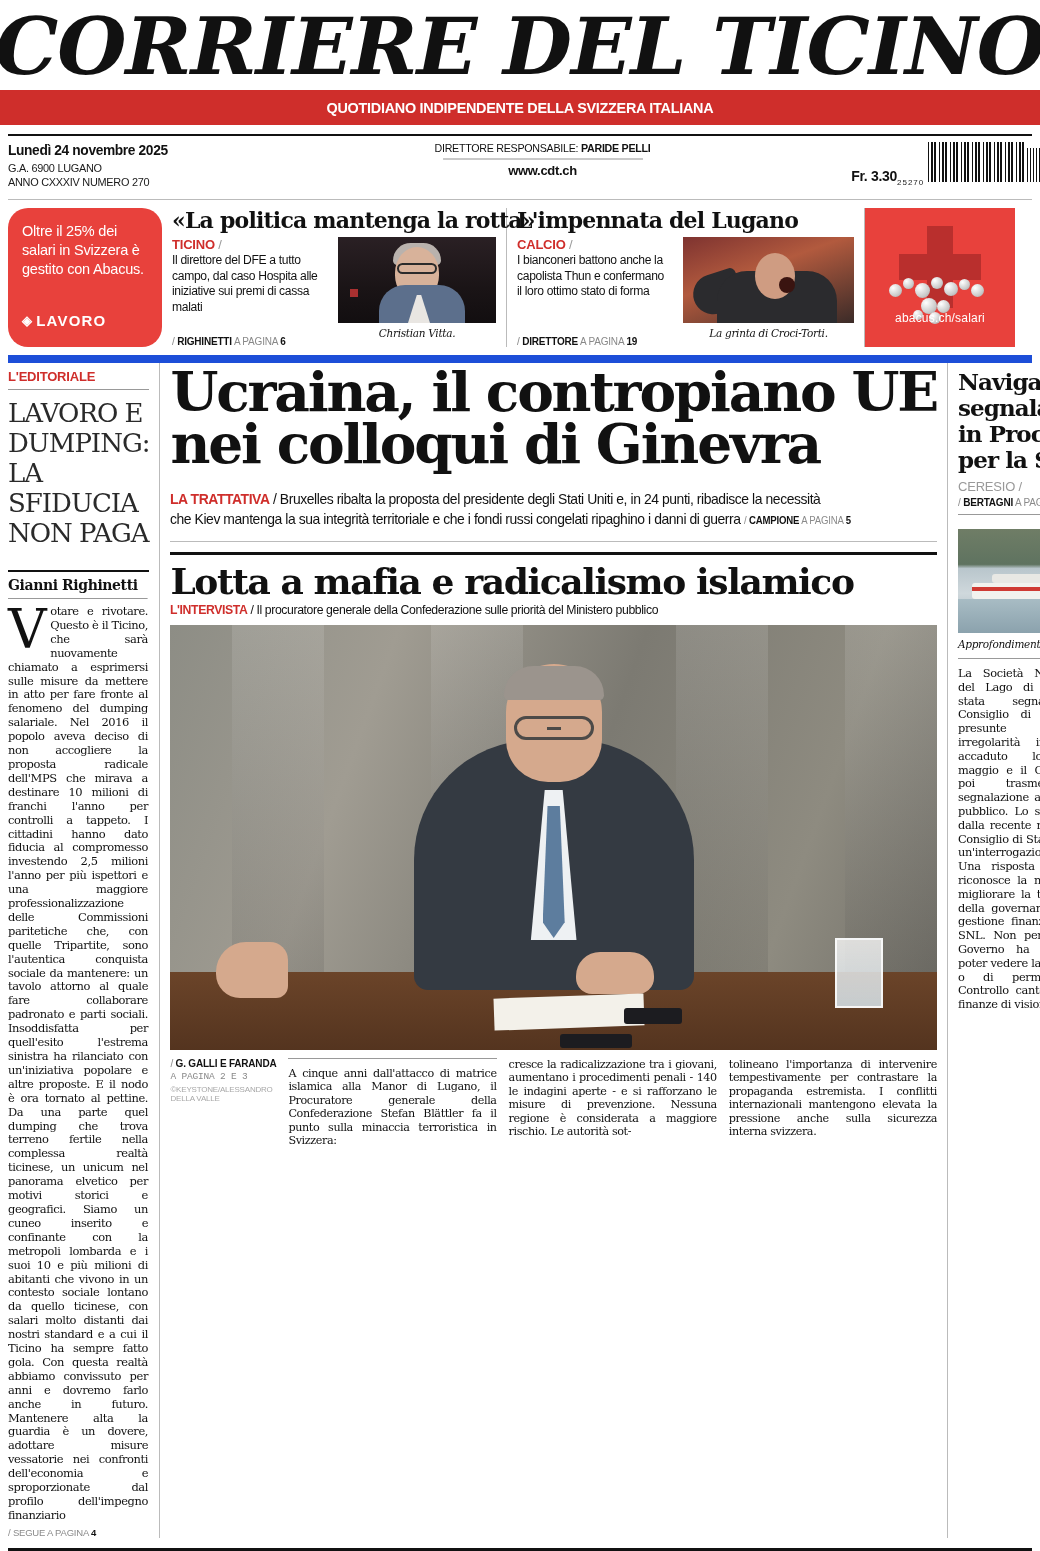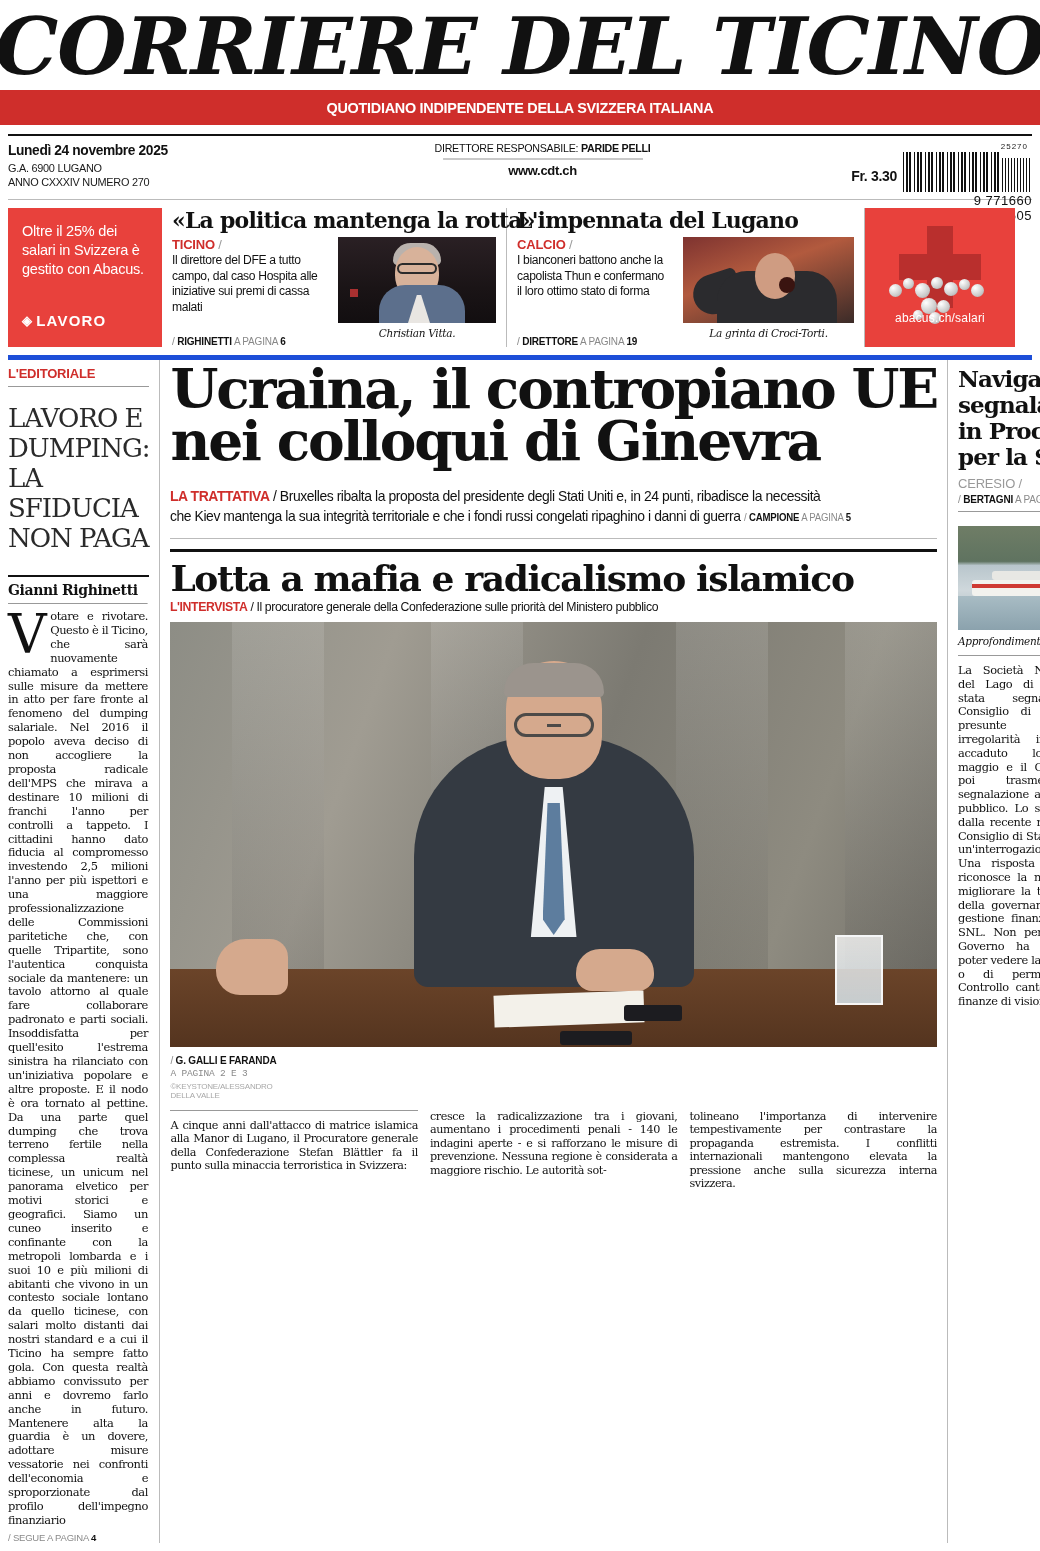--- a/index.html
+++ b/index.html
@@ -54,38 +54,38 @@
   }
   .info-left { width: 300px; }
   .info-date { font-size: 14.5px; font-weight: 700; letter-spacing: -0.4px; transform: scaleX(0.95); transform-origin: left; }
   .info-sub { font-size: 11.5px; line-height: 14px; margin-top: 3px; letter-spacing: -0.3px; transform: scaleX(0.95); transform-origin: left; color:#1a1a1a; }
   .info-center { flex: 1; text-align: center; }
   .info-dir { font-size: 11.5px; letter-spacing: -0.3px; transform: scaleX(0.93); }
   .info-dir b { font-weight: 800; }
   .info-rule { width: 200px; height: 2px; background: #c9c9c9; margin: 4px auto 3px auto; }
   .info-url { font-size: 13px; font-weight: 800; letter-spacing: -0.3px; }
   .info-price { width: 120px; text-align: right; font-size: 14px; font-weight: 800; padding-top: 26px; letter-spacing:-0.3px;}
-  .barcode-wrap { width: 135px; display:flex; flex-direction:column; align-items:flex-end; }
+  .barcode-wrap { width: 135px; display:flex; align-items:flex-start; }
   .barcode-num { font-size: 8px; letter-spacing: 1px; color:#222; margin-bottom:1px; align-self:flex-end; padding-right:4px;}
   .bc-row { display: flex; align-items: flex-end; gap: 3px; }
   .bc-main { height: 40px; width: 96px;
      background: repeating-linear-gradient(90deg,#111 0 1px,#fff 1px 3px,#111 3px 5px,#fff 5px 6px,#111 6px 8px,#fff 8px 11px); }
   .bc-side { height: 34px; width: 30px;
      background: repeating-linear-gradient(90deg,#111 0 1px,#fff 1px 3px,#111 3px 4px,#fff 4px 6px); }
   .bc-digits { font-size: 13px; letter-spacing: 0.5px; text-align:right; width:96px; margin-top:1px;}
 
   
   .teaser {
     display: flex; margin: 9px 8px 0 8px; gap: 0;
     border-top: 1px solid #bbb; padding-top: 8px;
     height: 148px;
   }
   .abacus-ad {
     width: 154px; background: #e8413c; color: #fff;
-    padding: 14px 12px 10px 14px; position: relative;
+    padding: 14px 12px 10px 14px; position: relative; border-radius: 20px;
   }
   .abacus-ad .txt { font-size: 14.5px; line-height: 19px; font-weight: 400; letter-spacing:-0.2px;}
   .abacus-logo { position:absolute; bottom: 18px; left: 14px; font-size: 15px; font-weight: 700; letter-spacing: 1.2px; display:flex; align-items:center; gap:3px;}
   .abacus-diamond { font-size:13px; }
 
   .teaser-cell { display: flex; flex-direction: column; padding: 0 10px; position: relative; }
   .teaser-cell.t1 { width: 345px; border-right: 1px solid #bbb; }
   .teaser-cell.t2 { width: 358px; border-right: 1px solid #bbb;}
   .t-head {
     font-family: "DejaVu Serif", serif; font-weight: 700;
@@ -120,31 +120,31 @@
   .ph-croci .arm { position:absolute; left:10px; bottom:10px; width:48px;height:40px; background:#2b2b2e; border-radius:20px 6px 6px 20px; transform:rotate(-18deg);}
 
   .swiss-ad { width: 150px; background: #e8413c; position: relative; }
   .swiss-cross-v { position:absolute; left:50%; top:18px; width:26px;height:82px; margin-left:-13px; background:#b92f2d;}
   .swiss-cross-h { position:absolute; left:50%; top:46px; width:82px;height:26px; margin-left:-41px; background:#b92f2d;}
   .bubbles { position:absolute; left:50%; top:62px; width:110px; height:52px; margin-left:-55px;}
   .bub { position:absolute; border-radius:50%; background:radial-gradient(circle at 32% 30%,#fff,#c8c8c8 65%,#9a9a9a); }
   .swiss-url { position:absolute; bottom:22px; width:100%; text-align:center; color:#fff; font-size:12px; letter-spacing:0.2px;}
 
   
-  .maingrid { display: flex; margin: 8px 8px 0 8px; border-top: 5px solid #1d4ed8; }
+  .maingrid { display: flex; margin: 8px 8px 0 8px; border-top: 8px solid #1d4ed8; }
   .col-left { width: 168px; padding-right: 10px; border-right: 1px solid #bbb; }
   .col-center { flex: 1; padding: 0 10px; }
   .col-right { width: 155px; padding-left: 10px; border-left: 1px solid #bbb; }
 
   .edit-kicker { font-size: 13px; font-weight: 800; color: #cf2e2b; padding-top: 6px; letter-spacing:-0.2px;}
   .edit-kicker-rule { border-bottom: 1px solid #999; margin-top: 5px; }
   .edit-title {
     font-family: "DejaVu Serif", serif; font-weight: 400;
     font-size: 26px; line-height: 30px; letter-spacing: -1px;
-    margin-top: 16px; color: #2a2a2a;
+    margin-top: 8px; color: #2a2a2a;
   }
   .edit-byline-rule { border-top: 2px solid #111; margin-top: 22px; padding-top: 5px; }
   .edit-byline { font-family: "DejaVu Serif", serif; font-weight: 700; font-size: 14px; letter-spacing:-0.4px; padding-bottom:5px;}
   .edit-body {
     font-family: "DejaVu Serif", serif;
     font-size: 11.6px; line-height: 13.9px;
     text-align: justify; letter-spacing: -0.42px;
     border-top: 1px solid #999; padding-top: 6px;
     transform: scaleX(0.99); transform-origin: left top;
   }
@@ -183,21 +183,21 @@
   .iv-photo .man-hair { position:absolute; left:50%; margin-left:-50px; bottom:350px; width:100px;height:34px; background:#9b948d; border-radius:50px 50px 8px 8px;}
   .iv-photo .man-glass { position:absolute; left:50%; margin-left:-40px; bottom:310px; width:80px;height:24px; border:3px solid #4c4a48; border-radius:12px;}
   .iv-photo .man-glass::after{content:"";position:absolute;left:50%;top:8px;width:14px;height:3px;background:#4c4a48;margin-left:-7px;}
   .iv-photo .hand-l { position:absolute; left:46px; bottom:52px; width:72px;height:56px; background:#d5a98d; border-radius:30px 18px 12px 24px;}
   .iv-photo .hand-r { position:absolute; left:50%; margin-left:22px; bottom:56px; width:78px;height:42px; background:#d5a98d; border-radius:24px 24px 16px 16px;}
   .iv-photo .paper { position:absolute; left:50%; margin-left:-60px; bottom:22px; width:150px;height:32px; background:#f3f1ea; transform:rotate(-2deg);}
   .iv-photo .glass { position:absolute; right:54px; bottom:42px; width:48px;height:70px; background:linear-gradient(180deg,rgba(255,255,255,.75),rgba(210,220,225,.9)); border:2px solid rgba(255,255,255,.8);}
   .iv-photo .phone { position:absolute; left:50%; margin-left:70px; bottom:26px; width:58px;height:16px; background:#1c1c20; border-radius:3px;}
   .iv-photo .phone2 { position:absolute; left:50%; margin-left:6px; bottom:2px; width:72px;height:14px; background:#1c1c20; border-radius:3px;}
 
-  .iv-foot { display: flex; gap: 10px; margin-top: 8px; flex-direction: column; }
+  .iv-foot { display: flex; margin-top: 8px; }
   .iv-credit { width: 118px; }
   .iv-credit .c1 { font-size: 10px; letter-spacing:-0.2px; color:#8a8a8a;}
   .iv-credit .c1 b { color:#111; font-weight:800;}
   .iv-credit .c2 { font-size: 9.5px; color: #8a8a8a; margin-top: 2px; letter-spacing:-0.2px;font-family:Liberation Mono, monospace;}
   .iv-credit .c3 { font-size: 8px; color: #a8a8a8; margin-top: 3px; letter-spacing:-0.2px;}
   .iv-cols { flex: 1; display: flex; gap: 12px; }
   .iv-col { flex: 1; font-family:"DejaVu Serif", serif; font-size: 11.2px; line-height: 13.4px;
      text-align: justify; letter-spacing: -0.4px; }
   .iv-col.first { border-top: 1px solid #999; padding-top: 8px; }
 

